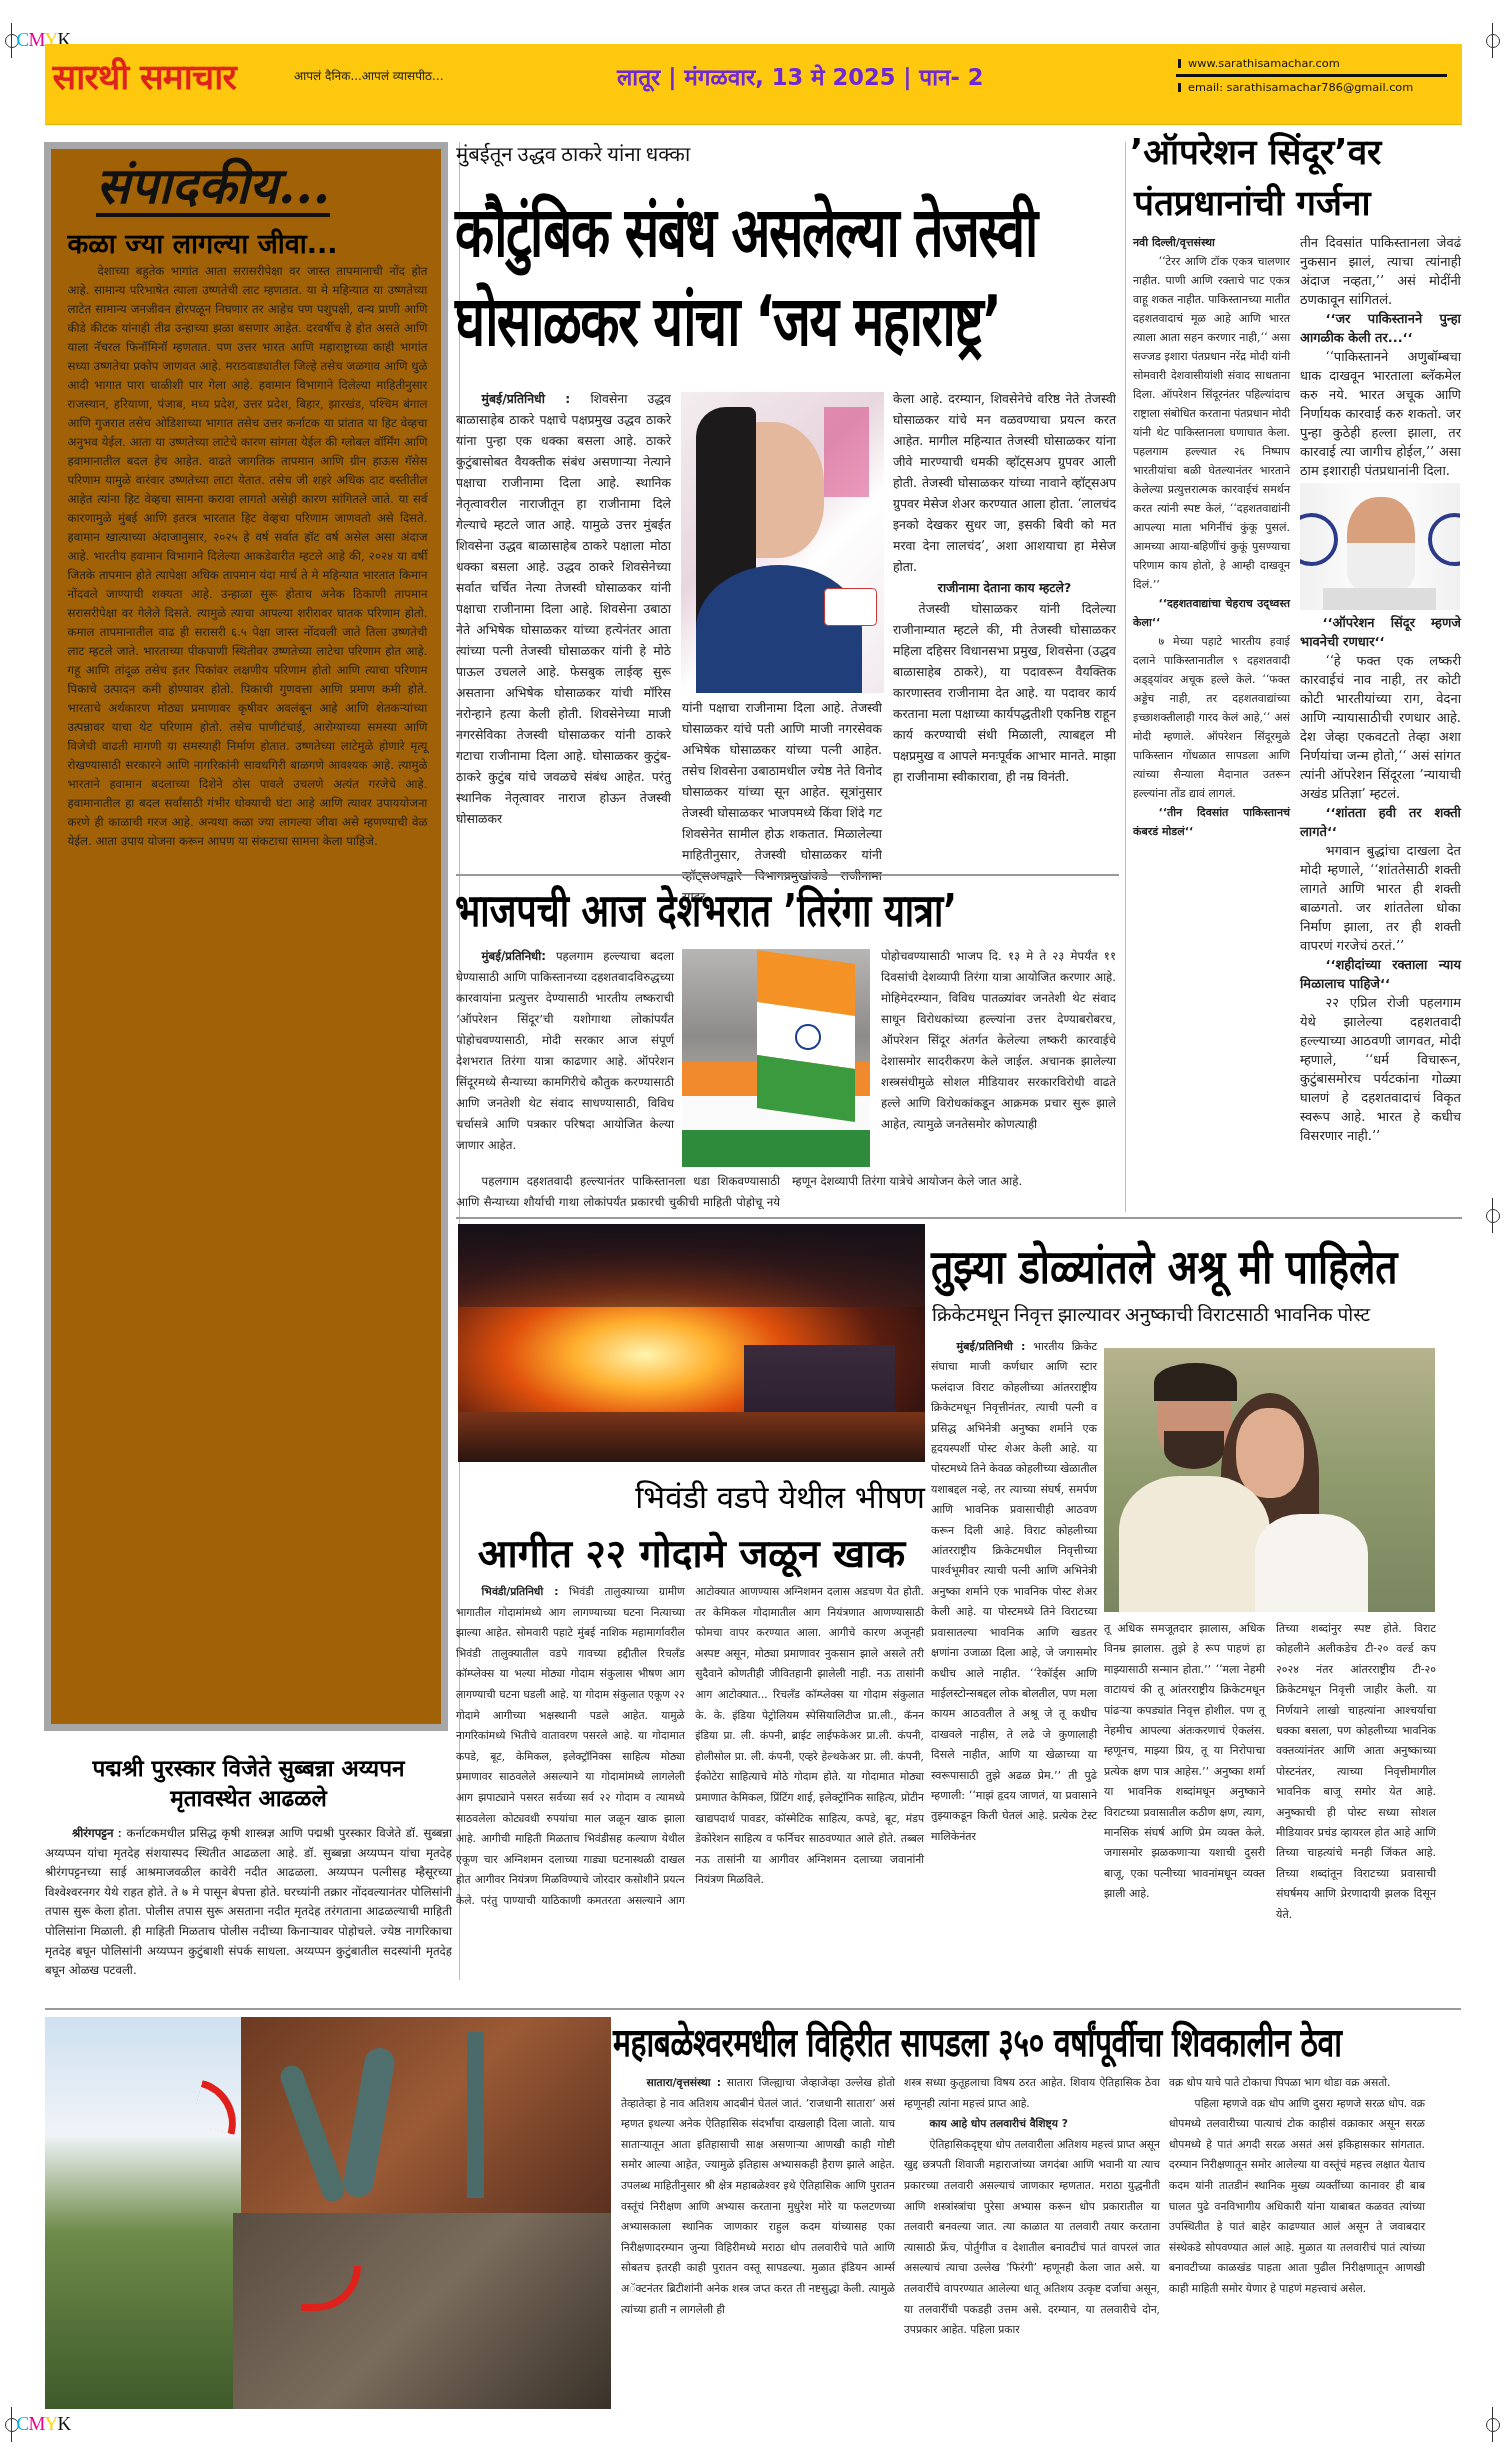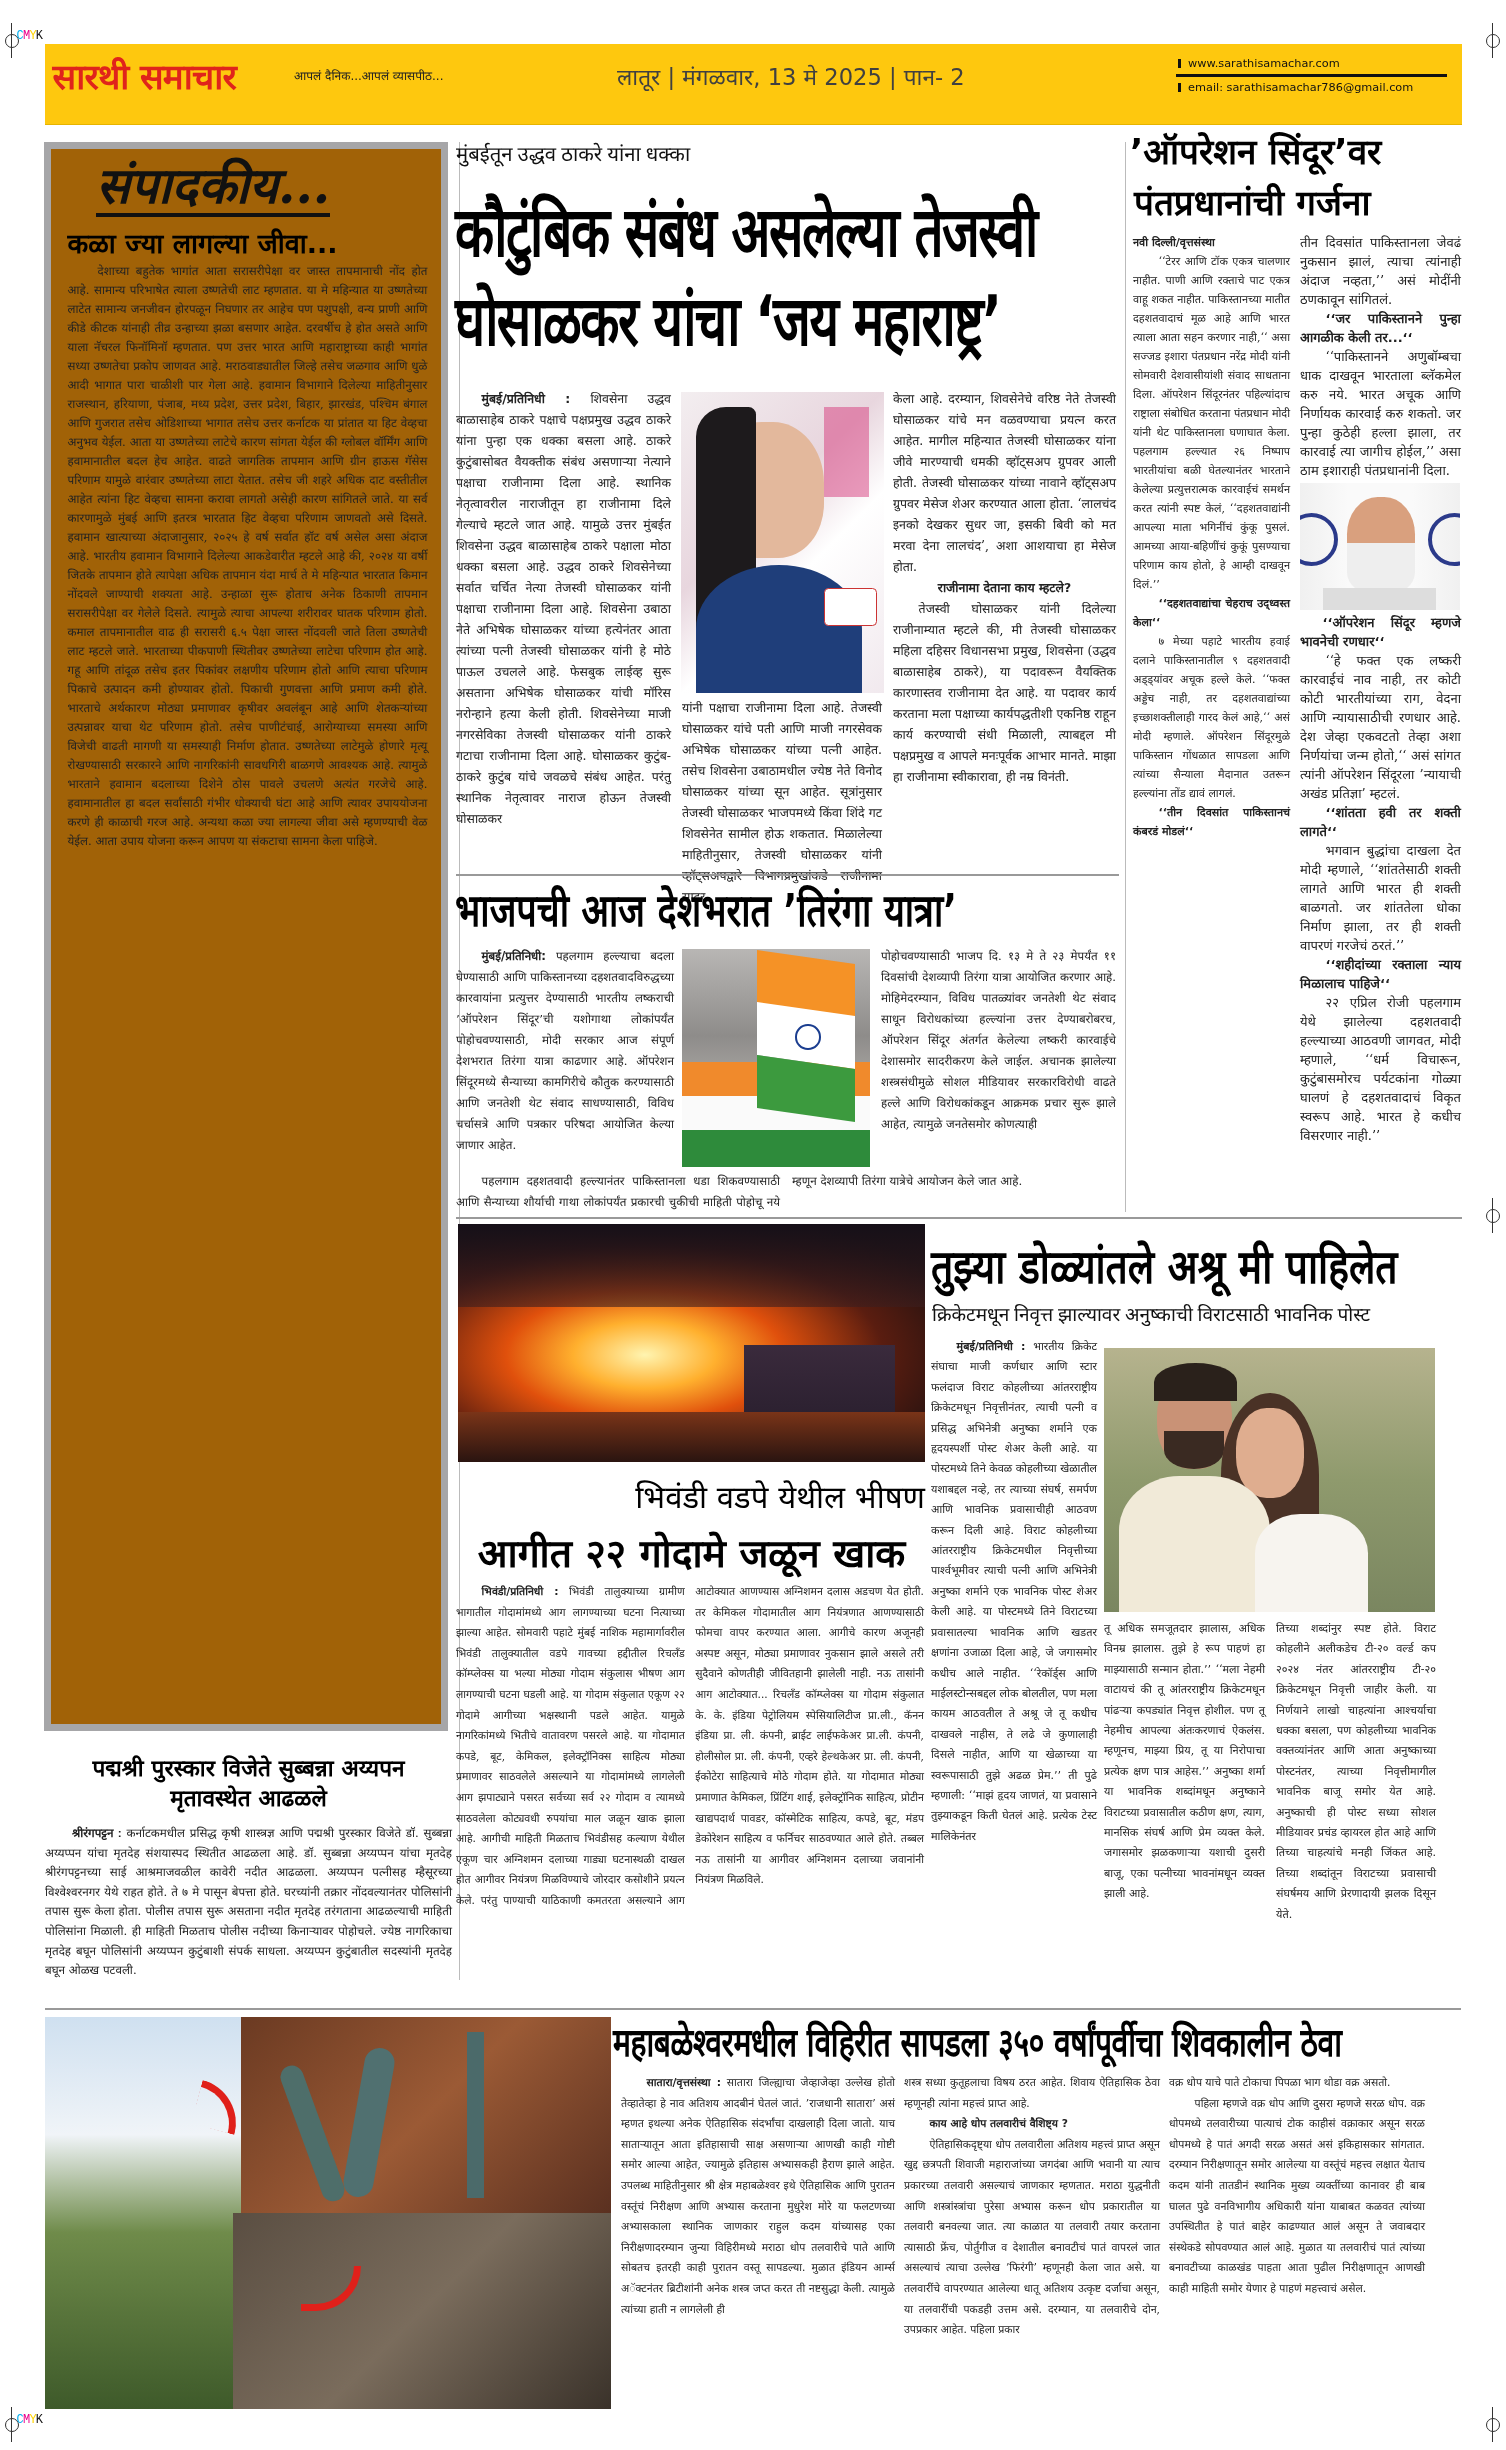--- a/index.html
+++ b/index.html
@@ -2,26 +2,26 @@
 <html style="font-size:12px"><head>
 <meta charset="utf-8">
 <style>
 *{box-sizing:border-box;margin:0;padding:0}
 html,body{width:1506px;height:2450px;background:#fff;overflow:hidden}
 body{position:relative;font-family:"DejaVu Sans",sans-serif;color:#111}
 .abs{position:absolute}
 .reg{position:absolute;width:16.6px;height:35px}
 .reg:before{content:"";position:absolute;left:7.5px;top:0;width:0.8px;height:35px;background:#333}
 .reg:after{content:"";position:absolute;left:1.5px;top:11.3px;width:12px;height:12px;border:0.8px solid #333;border-radius:50%}
-.cmyk{position:absolute;font-family:Liberation Mono, monospace;font-size:12px;letter-spacing:-0.8px}
+.cmyk{position:absolute;font-family:Liberation Serif, serif;font-size:19px;letter-spacing:-0.8px}
 .cmyk .c{color:#00aeef}.cmyk .m{color:#ec008c}.cmyk .y{color:#ffd400}.cmyk .k{color:#111}
 .masthead{position:absolute;left:45px;top:44px;width:1417px;height:81px;background:#fec80e;border-bottom:1.5px solid #e6b400}
 .mast-title{position:absolute;left:7.5px;top:7.5px;font-size:35px;font-weight:bold;color:#e0241b;font-family:"DejaVu Sans",sans-serif;letter-spacing:-0.8px}
 .mast-tag{position:absolute;left:249px;top:22.6px;font-size:12px;color:#222}
-.mast-date{position:absolute;left:572px;top:16.6px;font-size:22.6px;font-weight:normal;color:#404040}
+.mast-date{position:absolute;left:572px;top:16.6px;font-size:22.6px;font-weight:bold;color:#6d28d9}
 .mast-web{position:absolute;right:15px;top:10.5px;width:271px;font-size:11.3px;color:#111}
 .mast-web div{padding:2.3px 0 2.3px 12px;position:relative}
 .mast-web div:before{content:"";position:absolute;left:1.5px;top:4.5px;width:3px;height:9px;background:#111}
 .mast-web .sep{height:2.3px;background:#111;padding:0;margin:2.3px 0}
 .mast-web .sep:before{display:none}
 .edit-box{position:absolute;left:44px;top:142px;width:404px;height:1589px;border:7.5px solid #a6a6a8;background:#a16207}
 .edit-logo{position:absolute;left:45px;top:9px;font-size:50px;font-weight:bold;font-style:italic;font-family:"DejaVu Serif",serif;border-bottom:4.5px solid #111;line-height:1.1}
 .edit-head{position:absolute;left:16.6px;top:75px;font-size:27px;font-weight:bold}
 .body-text{font-family:"DejaVu Serif",serif;color:#222;text-align:justify}
 .edit-body{position:absolute;left:16.6px;top:113px;right:13.6px;font-size:11.7px;line-height:19px;text-indent:30px}

